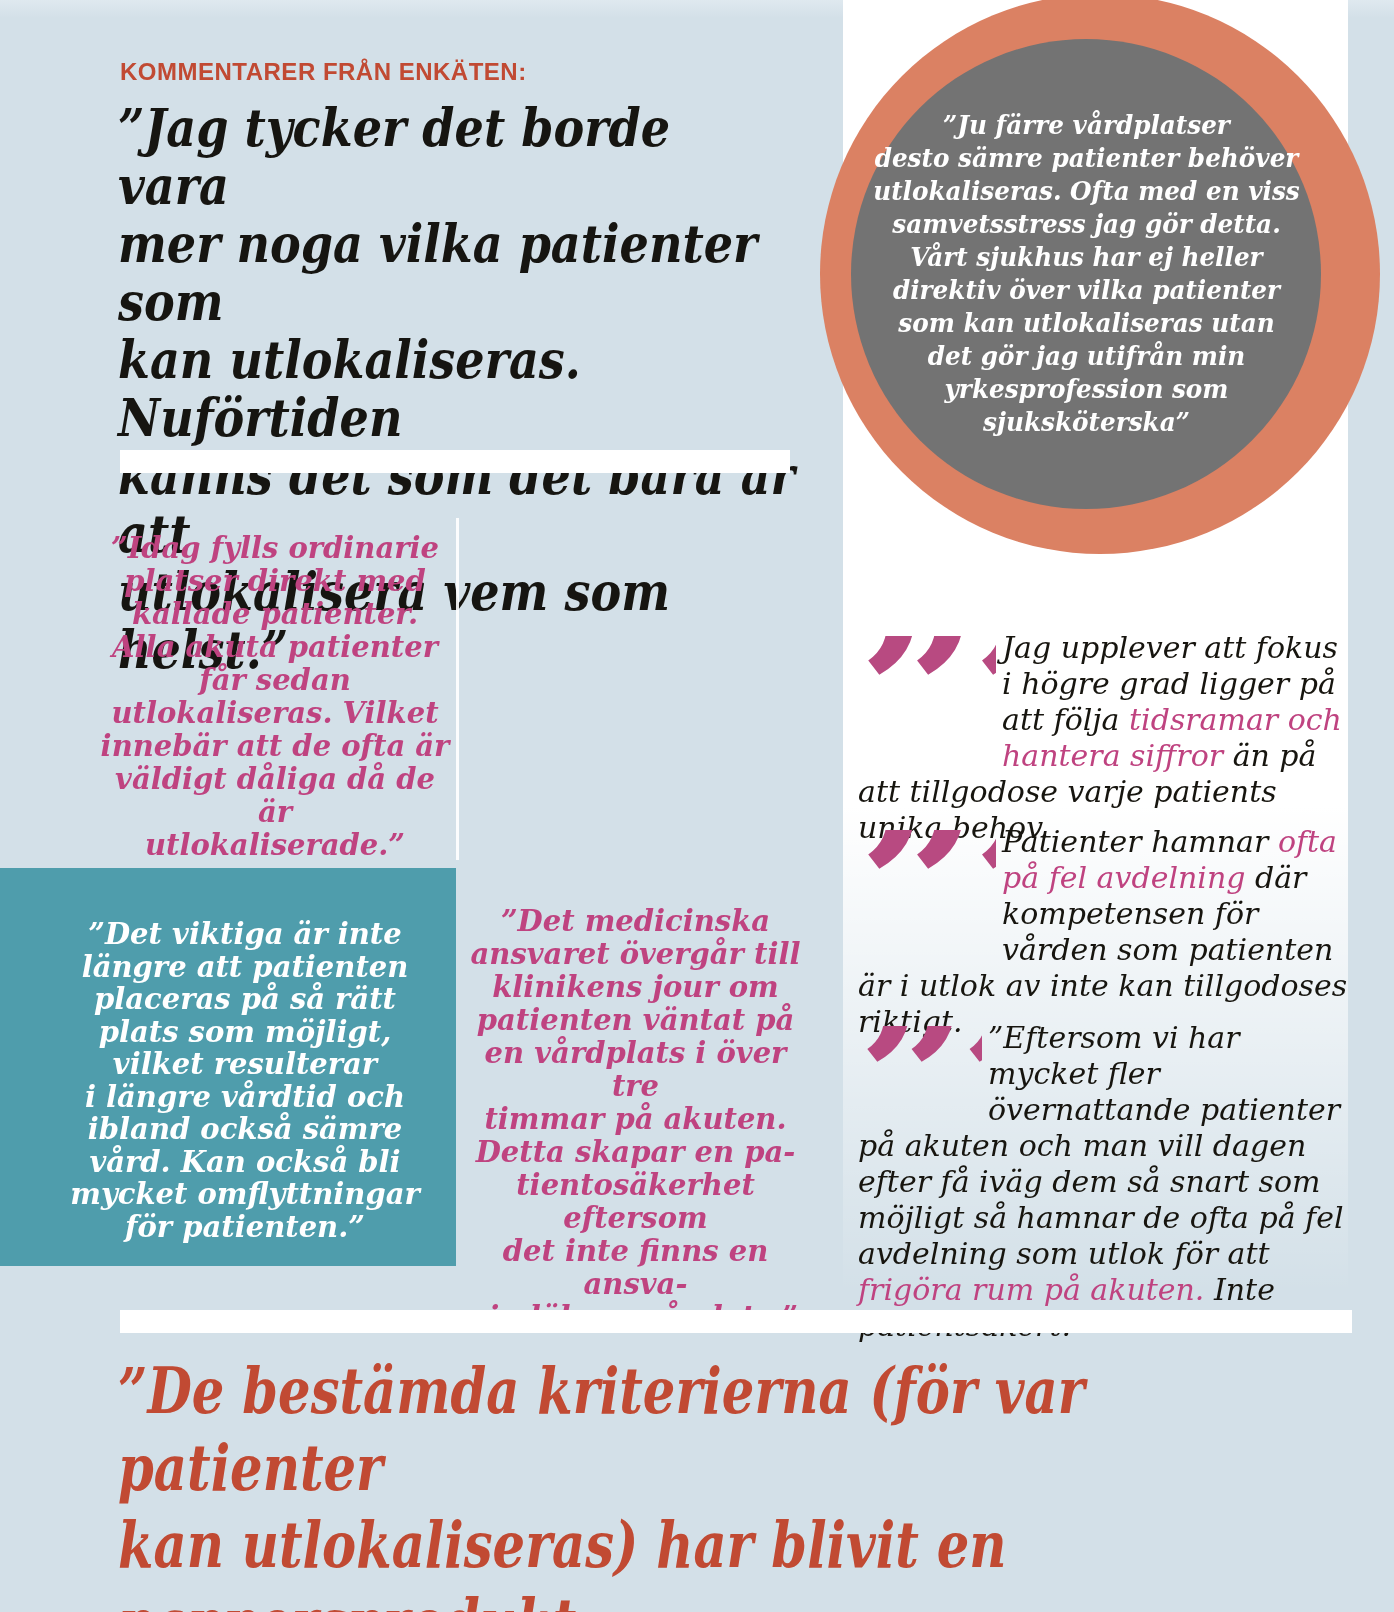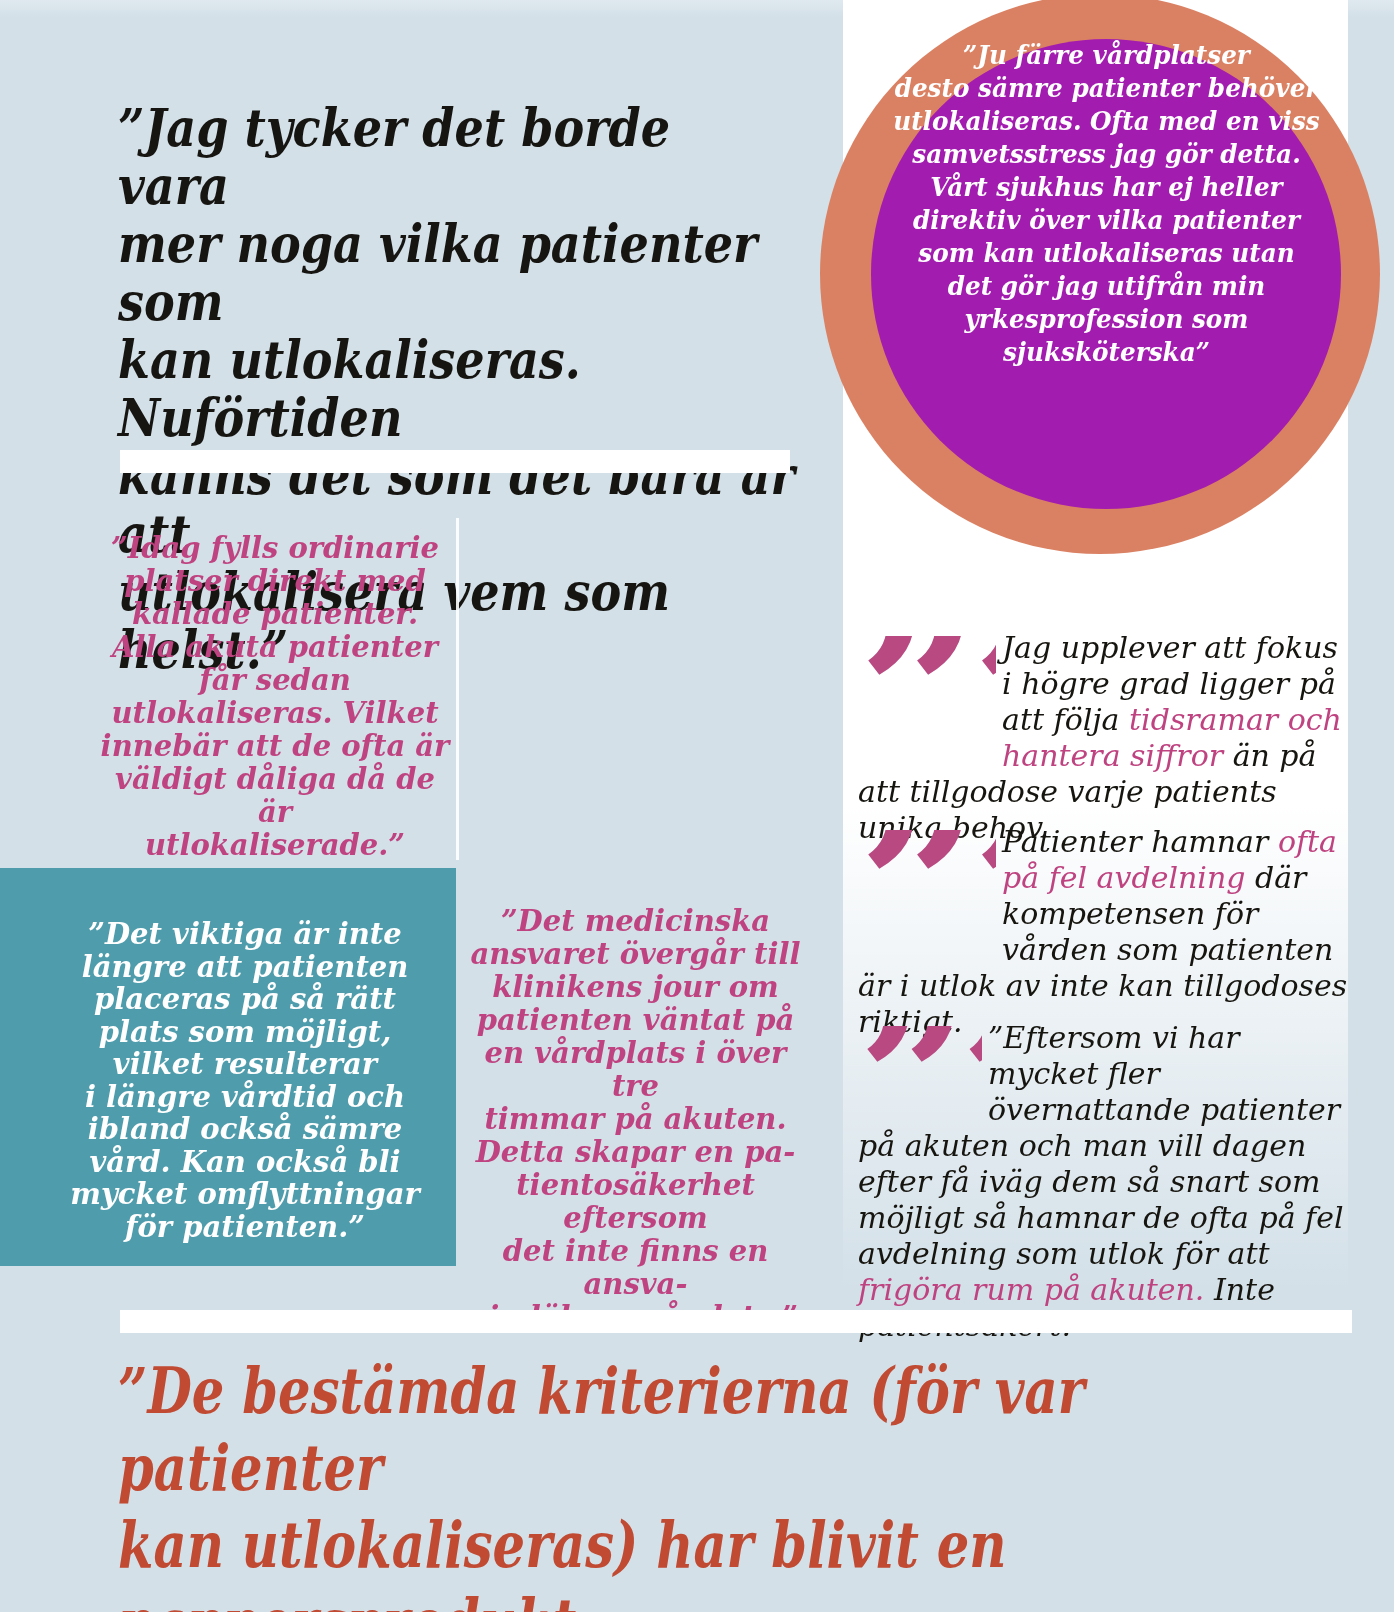--- a/index.html
+++ b/index.html
@@ -12,22 +12,22 @@
   .white-panel{
     position:absolute;left:843px;top:0;width:505px;height:1390px;
     background:linear-gradient(180deg,#ffffff 0%,#ffffff 58%,rgba(255,255,255,0) 93%);
   }
   
   .circle-outer{
     position:absolute;left:820px;top:-6px;width:560px;height:560px;border-radius:50%;
     background:#db8163;
   }
   .circle-inner{
-    position:absolute;left:51px;top:45px;width:470px;height:470px;border-radius:50%;
-    background:#a21caf;display:flex;align-items:flex-start;justify-content:center;
+    position:absolute;left:31px;top:45px;width:470px;height:470px;border-radius:50%;
+    background:#737373;display:flex;align-items:center;justify-content:center;
   }
   .circle-text{
     color:#ffffff;font-weight:bold;font-style:italic;font-size:26px;line-height:33px;
     text-align:center;white-space:pre-line;transform:scaleX(.95);
   }
   .kicker{
     position:absolute;left:120px;top:58px;
     font-family:"Liberation Sans",sans-serif;font-weight:bold;
     font-size:24px;letter-spacing:.5px;color:#c14a33;
   }
@@ -66,20 +66,21 @@
     white-space:pre-line;transform:scaleX(.8);transform-origin:0 0;
   }
 </style>
 </head>
 <body>
 
 <div class="page">
 
   <div class="white-panel"></div>
 
+  <div class="kicker">KOMMENTARER FRÅN ENKÄTEN:</div>
 
   <div class="main-quote">”Jag tycker det borde vara
 mer noga vilka patienter som
 kan utlokaliseras. Nuförtiden
 känns det som det bara är att
 utlokalisera vem som helst.”</div>
 
   <div class="circle-outer">
     <div class="circle-inner">
       <div class="circle-text">”Ju färre vårdplatser

